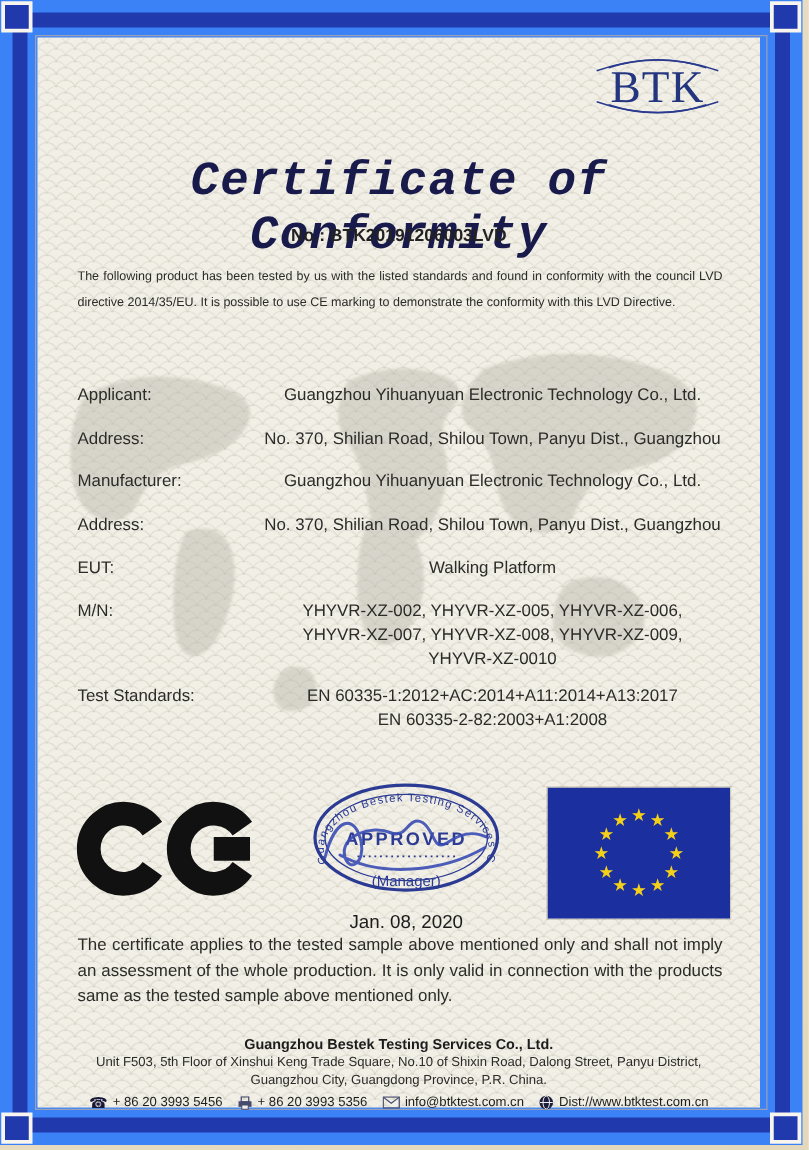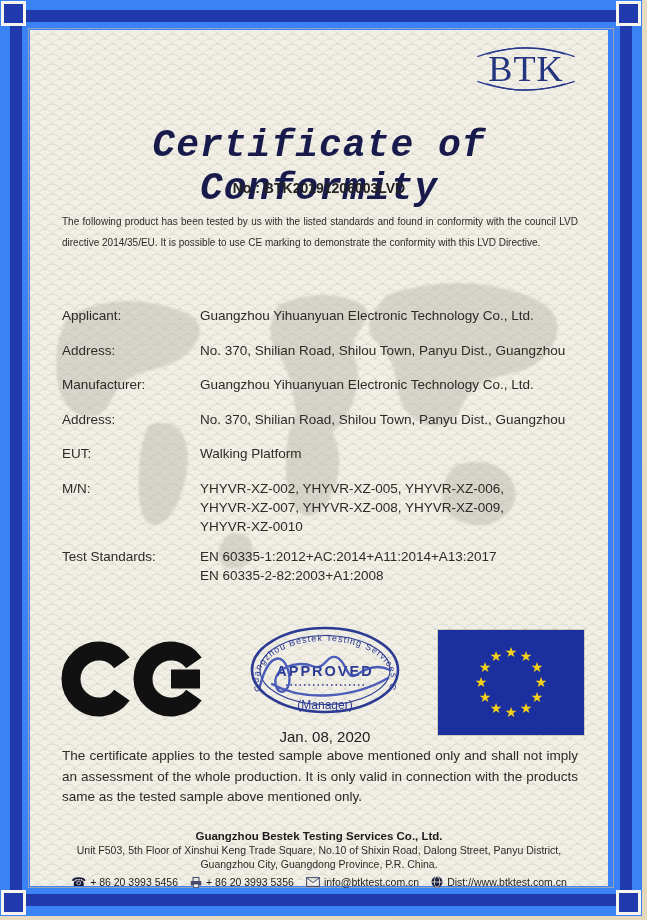--- a/index.html
+++ b/index.html
@@ -28,21 +28,21 @@
   .layer{position:absolute;z-index:2;}
   .logo{right:20px;top:4px;width:124px;height:70px;}
   .title{left:0;right:0;top:94px;text-align:center;
     font-family:Liberation Mono, monospace;font-style:italic;font-weight:bold;
     font-size:38px;color:#181a4c;letter-spacing:1px;}
   .cert-no{left:0;right:0;top:150px;text-align:center;font-size:14px;font-weight:bold;color:#222;}
   .intro{left:32px;right:30px;top:182px;font-size:10px;line-height:20.5px;text-align:justify;}
   .fields{left:32px;right:20px;top:264px;margin-top:12px;}
   .field-row{display:flex;margin-bottom:15.5px;font-size:13.5px;line-height:19px;}
   .field-label{width:138px;flex:0 0 138px;}
-  .field-value{flex:1;white-space:pre-line;}
+  .field-value{flex:1;white-space:pre-line;text-align:center;}
   .row-mn{margin-bottom:11px;}
   .marks{left:30px;right:24px;top:594px;height:122px;display:flex;justify-content:space-between;align-items:flex-start;}
   .ce{margin-top:10px;}
   .stampblock{width:172px;text-align:center;margin-top:0;}
   .stamp-date{font-size:15px;color:#1c1c1c;margin-top:0;}
   .flag{margin-top:6px;box-shadow:0 0 0 1px rgba(120,110,80,.25);}
   .disclaimer{left:32px;right:30px;top:716px;font-size:13.5px;line-height:20.5px;text-align:justify;}
   .footer{left:0;right:0;top:800px;text-align:center;}
   .footer-company{font-size:11.5px;font-weight:bold;color:#1c1c1c;}
   .footer-addr{font-size:10.5px;line-height:13.5px;color:#2b2b28;margin-top:2px;}

